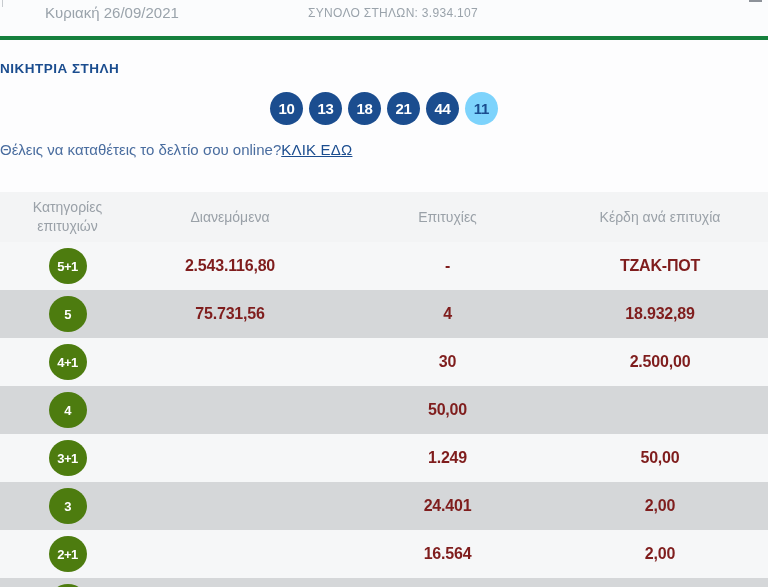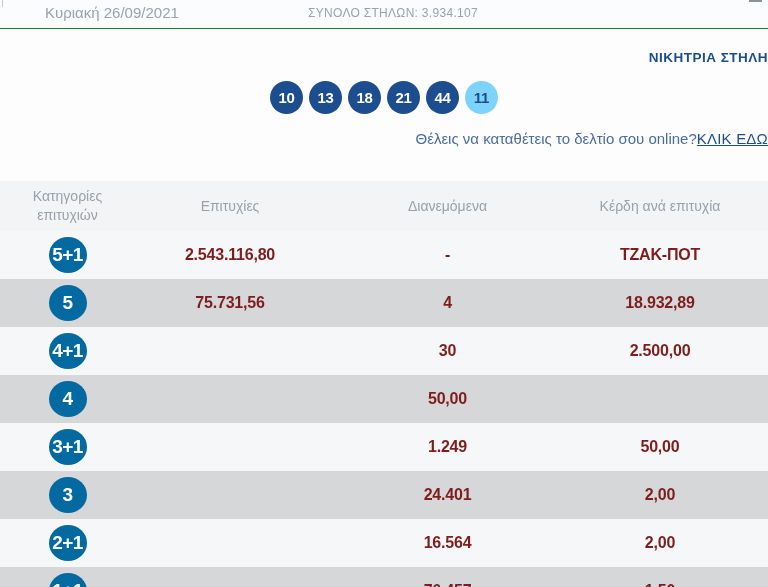--- a/index.html
+++ b/index.html
@@ -1,33 +1,33 @@
 <!DOCTYPE html>
 <html><head>
 <meta charset="utf-8">
 <style>
   * { margin:0; padding:0; box-sizing:border-box; }
   html,body { width:768px; height:587px; overflow:hidden; background:#ffffff;
               font-family:"Liberation Sans", sans-serif; }
   .page { position:relative; width:768px; height:587px; }
 
   
-  .topbar { position:relative; height:29px; background:#fbfcfd;
-            border-bottom:1px solid #15803d; }
+  .topbar { position:relative; height:40px; background:#fbfcfd;
+            border-bottom:4px solid #15803d; }
   .draw-date { position:absolute; left:45px; top:4px; font-size:15px;
                color:#9aa3ab; font-weight:400; }
   .total-columns { position:absolute; left:308px; top:6px; font-size:12px;
                    color:#9aa3ab; letter-spacing:.3px; }
   .frag-left { position:absolute; left:2px; top:0; width:1px; height:7px;
                background:#c7cbcf; }
   .frag-right { position:absolute; left:749px; top:0; width:13px; height:2px;
                 background:#8d9299; }
 
   
-  .hero { height:152px; background:#fdfdfe; text-align:right; }
+  .hero { height:152px; background:#fdfdfe; text-align:left; }
   .hero-title { padding-top:21px; color:#1b4d8f; font-weight:bold;
                 font-size:13.5px; letter-spacing:.5px; }
   .numbers { margin-top:16px; display:flex; justify-content:center; gap:6px; }
   .ball { width:33px; height:33px; border-radius:50%; background:#1b4d8f;
           color:#fff; font-weight:bold; font-size:15px; display:flex;
           align-items:center; justify-content:center; letter-spacing:-.3px; }
   .ball.bonus { background:#7dd3fc; color:#1b4d8f; }
   .cta { margin-top:16px; font-size:15px; color:#4a6d9f; }
   .cta a { color:#1b4d8f; font-weight:normal; text-decoration:underline;
            letter-spacing:.2px; cursor:pointer; }
@@ -37,22 +37,22 @@
                padding-right:13px; align-items:center; }
   .thead { height:50px; background:#f3f4f5; color:#9aa1a8; font-size:14px; }
   .th { text-align:center; line-height:1.35; }
   .th.first { padding:0 22px; }
   .trow { height:48px; }
   .trow.light { background:#f6f7f8; }
   .trow.dark  { background:#d5d7d9; }
   .cell { text-align:center; }
   .cell.num { color:#7f1d1d; font-weight:bold; font-size:16px;
               letter-spacing:-.2px; }
-  .badge { width:38px; height:36px; border-radius:50%; background:#0369a1;
-           color:#fff; font-weight:bold; font-size:19px; display:inline-flex;
+  .badge { width:38px; height:36px; border-radius:50%; background:#4d7c0f;
+           color:#fff; font-weight:bold; font-size:13px; display:inline-flex;
            align-items:center; justify-content:center; letter-spacing:-.5px; }
 </style>
 </head>
 <body>
 
 <div class="page">
 
   <div class="topbar">
     <span class="frag-left"></span>
     <span class="frag-right"></span>
@@ -71,22 +71,22 @@
         <span class="ball bonus">11</span>
       </div>
     <div class="cta">
       <span>Θέλεις να καταθέτεις το δελτίο σου online?</span><a>ΚΛΙΚ ΕΔΩ</a>
     </div>
   </div>
 
   <div>
     <div class="thead grid-cols">
       <div class="th first">Κατηγορίες επιτυχιών</div>
+      <div class="th">Διανεμόμενα</div>
       <div class="th">Επιτυχίες</div>
-      <div class="th">Διανεμόμενα</div>
       <div class="th">Κέρδη ανά επιτυχία</div>
     </div>
     <div id="tbody">
         <div class="trow grid-cols light">
     <div class="cell">
       <span class="badge">5+1</span>
     </div>
     <div class="cell num">2.543.116,80</div>
     <div class="cell num">-</div>
     <div class="cell num">ΤΖΑΚ-ΠΟΤ</div>

